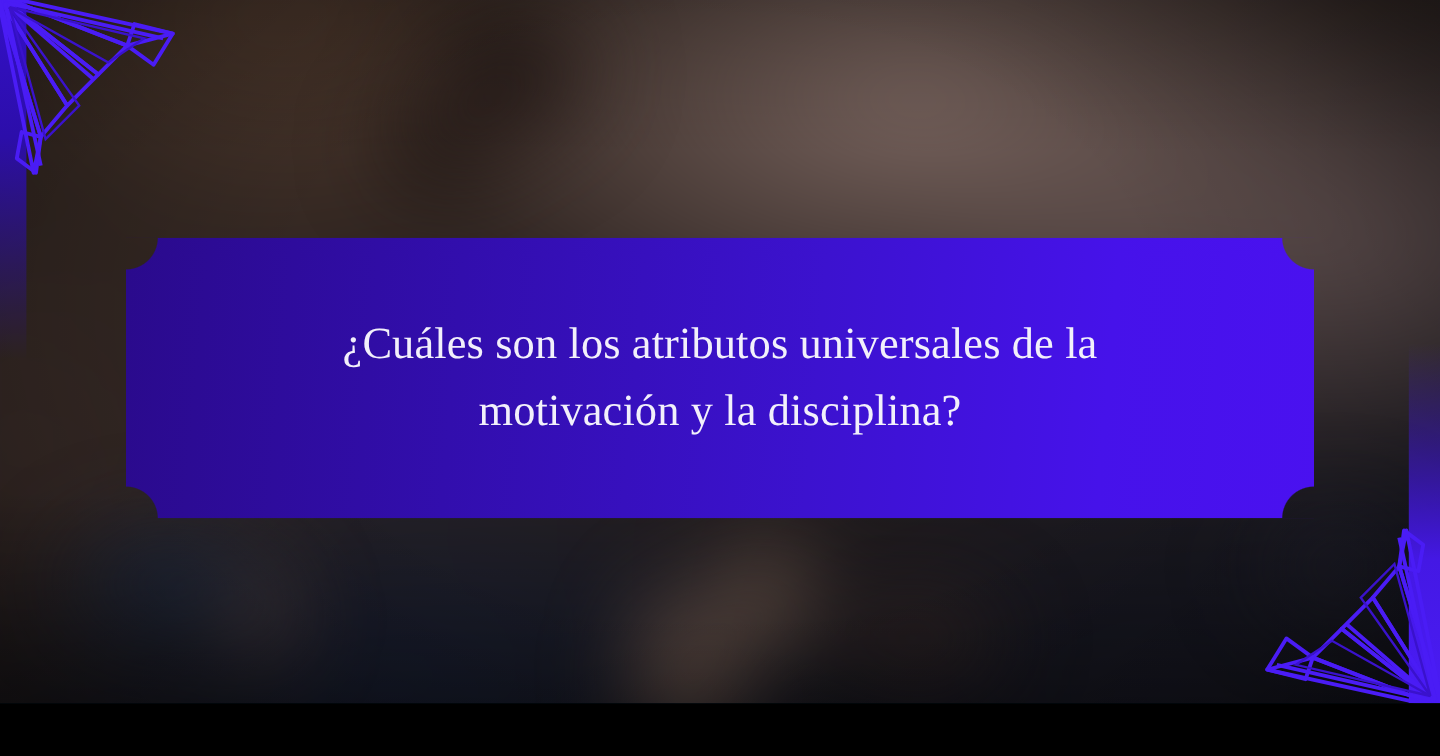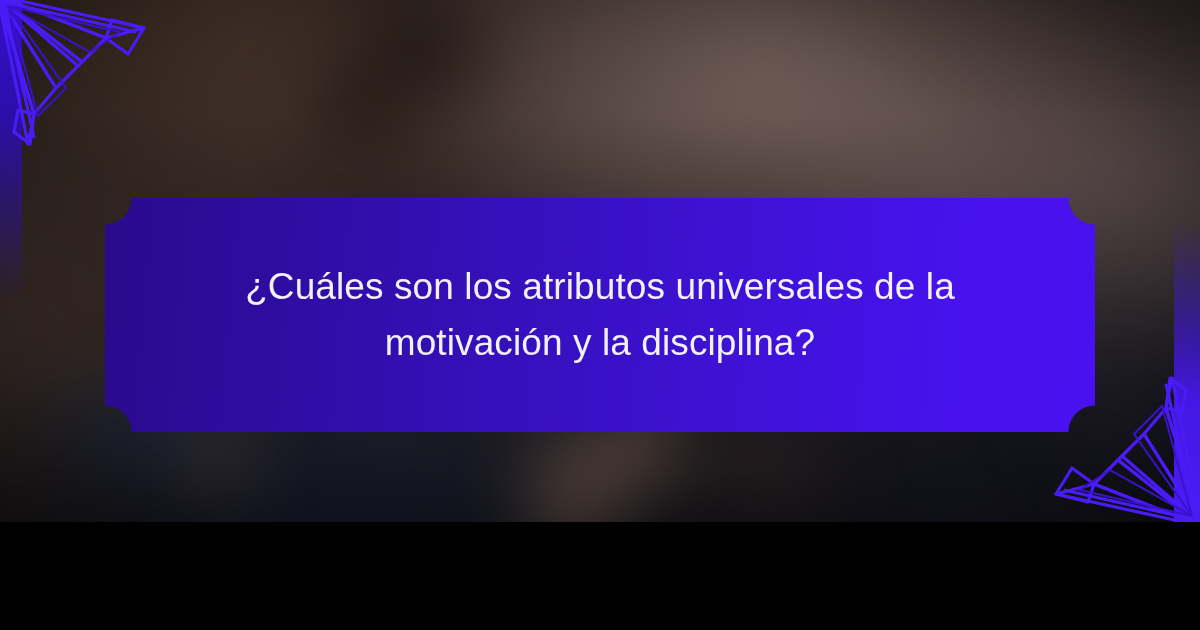--- a/index.html
+++ b/index.html
@@ -3,23 +3,23 @@
 <meta charset="utf-8">
 <style>
   html, body {
     margin: 0;
     padding: 0;
     background: #000;
   }
   #stage {
     position: relative;
     width: 1200px;
-    height: 522px;
+    height: 586px;
     overflow: hidden;
-    font-family: Liberation Sans, sans-serif;
+    font-family: Liberation Serif, serif;
     background: #0369a1;
   }
 
   
   .bg-layer {
     position: absolute;
     inset: -80px;
     filter: blur(34px);
   }
   .bg-base {

